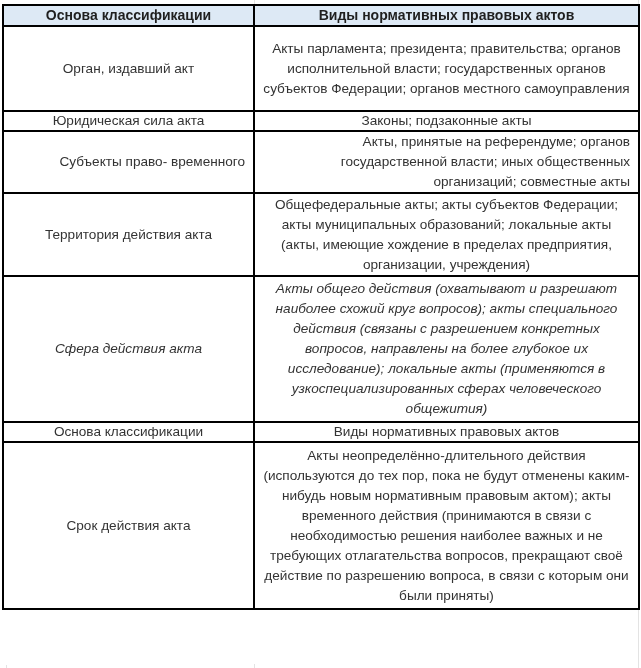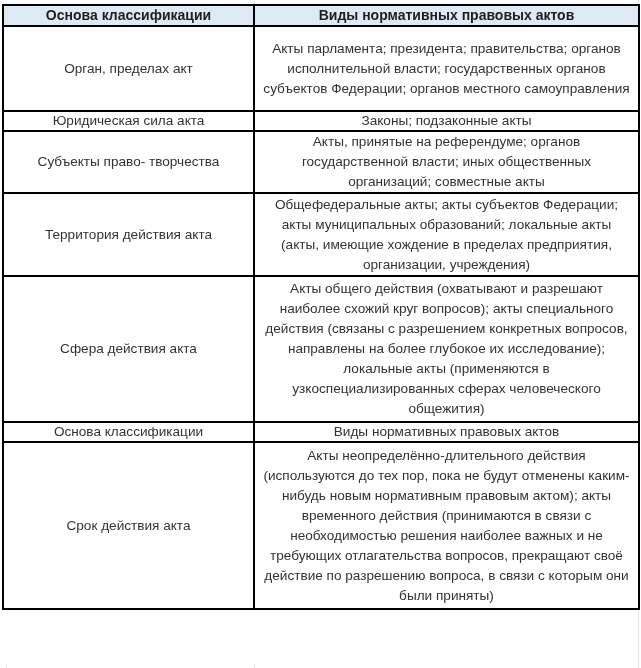--- a/index.html
+++ b/index.html
@@ -44,23 +44,23 @@
       color: #1f1f1f;
       height: 19px;
       line-height: 19px;
       font-size: 14px;
     }
     table.doc-table td {
       font-weight: normal;
     }
     tr.r-organ td { height: 83px; }
     tr.r-force td { height: 18px; line-height: 18px; margin-top: 20px; }
-    tr.r-subj td { height: 60px; }
+    tr.r-subj td { height: 60px; text-align: right; }
     tr.r-terr td { height: 81px; border-radius: 10px; }
-    tr.r-sphere td { height: 144px; }
+    tr.r-sphere td { height: 144px; font-style: italic; }
     tr.r-subheader td { height: 18px; line-height: 18px; }
     tr.r-term td { height: 165px; }
     tr.r-subject td { height: 39px; }
   </style>
 </head>
 <body>
 
 <div class="grid-bg-line" style="left:254px;top:0;width:1px;height:4px;"></div>
 <div class="grid-bg-line" style="left:254px;top:664px;width:1px;height:4px;"></div>
 <div class="grid-bg-line" style="left:638px;top:0;width:1px;height:668px;"></div>
@@ -72,29 +72,29 @@
     <col class="c2">
   </colgroup>
   <thead>
     <tr>
       <th>Основа классификации</th>
       <th>Виды нормативных правовых актов</th>
     </tr>
   </thead>
   <tbody>
     <tr class="r-organ">
-      <td>Орган, пределах акт</td>
+      <td>Орган, издавший акт</td>
       <td>Акты парламента; президента; правительства; органов исполнительной власти; государственных органов субъектов Федерации; органов местного самоуправления</td>
     </tr>
     <tr class="r-force">
       <td>Юридическая сила акта</td>
       <td>Законы; подзаконные акты</td>
     </tr>
     <tr class="r-subj">
-      <td>Субъекты право- творчества</td>
+      <td>Субъекты право- временного</td>
       <td>Акты, принятые на референдуме; органов государственной власти; иных общественных организаций; совместные акты</td>
     </tr>
     <tr class="r-terr">
       <td>Территория действия акта</td>
       <td>Общефедеральные акты; акты субъектов Федерации; акты муниципальных образований; локальные акты (акты, имеющие хождение в пределах предприятия, организации, учреждения)</td>
     </tr>
     <tr class="r-sphere">
       <td>Сфера действия акта</td>
       <td>Акты общего действия (охватывают и разрешают наиболее схожий круг вопросов); акты специального действия (связаны с разрешением конкретных вопросов, направлены на более глубокое их исследование); локальные акты (применяются в узкоспециализированных сферах человеческого общежития)</td>
     </tr>

